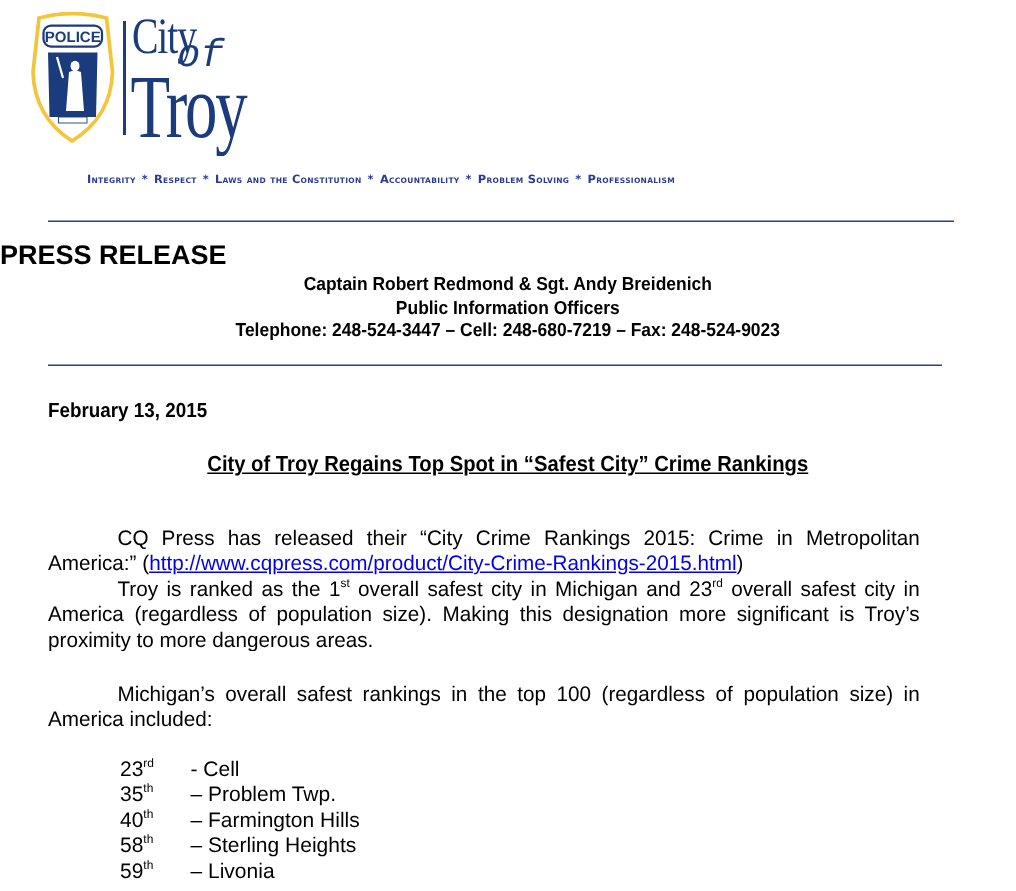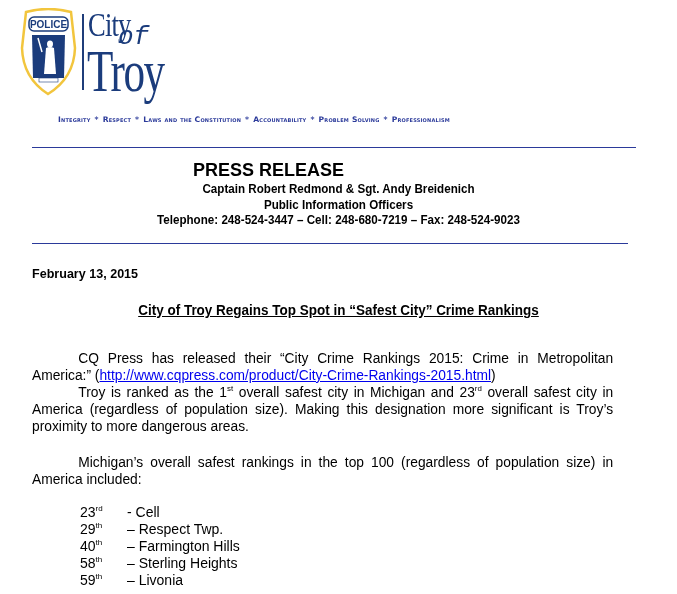--- a/index.html
+++ b/index.html
@@ -11,21 +11,21 @@
   .logo-city { left:88px; top:8px; font-family:"Liberation Serif", serif; color:#1b3c7c; font-size:34px; line-height:34px; letter-spacing:-1px; transform:scaleX(0.78); transform-origin:left top; }
   .logo-of { left:118px; top:24px; font-family:Liberation Mono, monospace; font-style:italic; color:#1b3c7c; font-size:26px; line-height:26px; }
   .logo-troy { left:87px; top:42px; font-family:"Liberation Serif", serif; color:#1b3c7c; font-size:60px; line-height:58px; letter-spacing:-2px; transform:scaleX(0.72); transform-origin:left top; }
   
   .motto { left:58px; top:115px; width:570px; color:#2b3a9a; font-family:"DejaVu Sans", sans-serif; font-weight:bold; font-size:7.6px; font-variant:small-caps; letter-spacing:0.2px; white-space:nowrap; }
   .motto .sep { margin:0 4px; }
   .rule { height:1px; background:#2b3a9a; }
   .rule1 { left:32px; top:147px; width:604px; }
   .rule2 { left:32px; top:243px; width:596px; }
   
-  .pr-title { left:0; width:537px; top:160px; text-align:center; font-weight:bold; font-size:18px; line-height:20px; }
+  .pr-title { left:0; width:537px; top:160px; text-align:left; font-weight:bold; font-size:18px; line-height:20px; }
   .pr-line { left:0; width:677px; text-align:center; font-weight:bold; font-size:12.5px; line-height:15px; transform:scaleX(0.93); transform-origin:center; }
   .pr-names { top:182px; }
   .pr-role { top:198px; }
   .pr-phone { top:213px; }
   .date { left:32px; top:266px; font-weight:bold; font-size:13.5px; line-height:16px; transform:scaleX(0.93); transform-origin:left top; }
   .headline { left:0; width:677px; top:301px; text-align:center; font-weight:bold; font-size:14.5px; line-height:18px; text-decoration:underline; transform:scaleX(0.93); transform-origin:center; }
   
   .body-text { left:32px; width:590px; font-size:14px; line-height:17px; text-align:justify; transform:scaleX(0.985); transform-origin:left top; }
   .p1 { top:350px; }
   .p2 { top:454px; }
@@ -81,22 +81,22 @@
 <div class="abs body-text p2">
   <span class="indent"></span><span>Michigan’s overall safest rankings in the top 100 (regardless of population size) in America included:</span>
 </div>
 
 <div class="abs rank-list">
   <div class="rank-row">
     <span class="rank-num"><span>23</span><sup>rd</sup></span>
     <span>- Cell</span>
   </div>
   <div class="rank-row">
-    <span class="rank-num"><span>29</span><sup>th</sup></span>
-    <span>– Respect Twp.</span>
+    <span class="rank-num"><span>35</span><sup>th</sup></span>
+    <span>– Problem Twp.</span>
   </div>
   <div class="rank-row">
     <span class="rank-num"><span>40</span><sup>th</sup></span>
     <span>– Farmington Hills</span>
   </div>
   <div class="rank-row">
     <span class="rank-num"><span>58</span><sup>th</sup></span>
     <span>– Sterling Heights</span>
   </div>
   <div class="rank-row">

